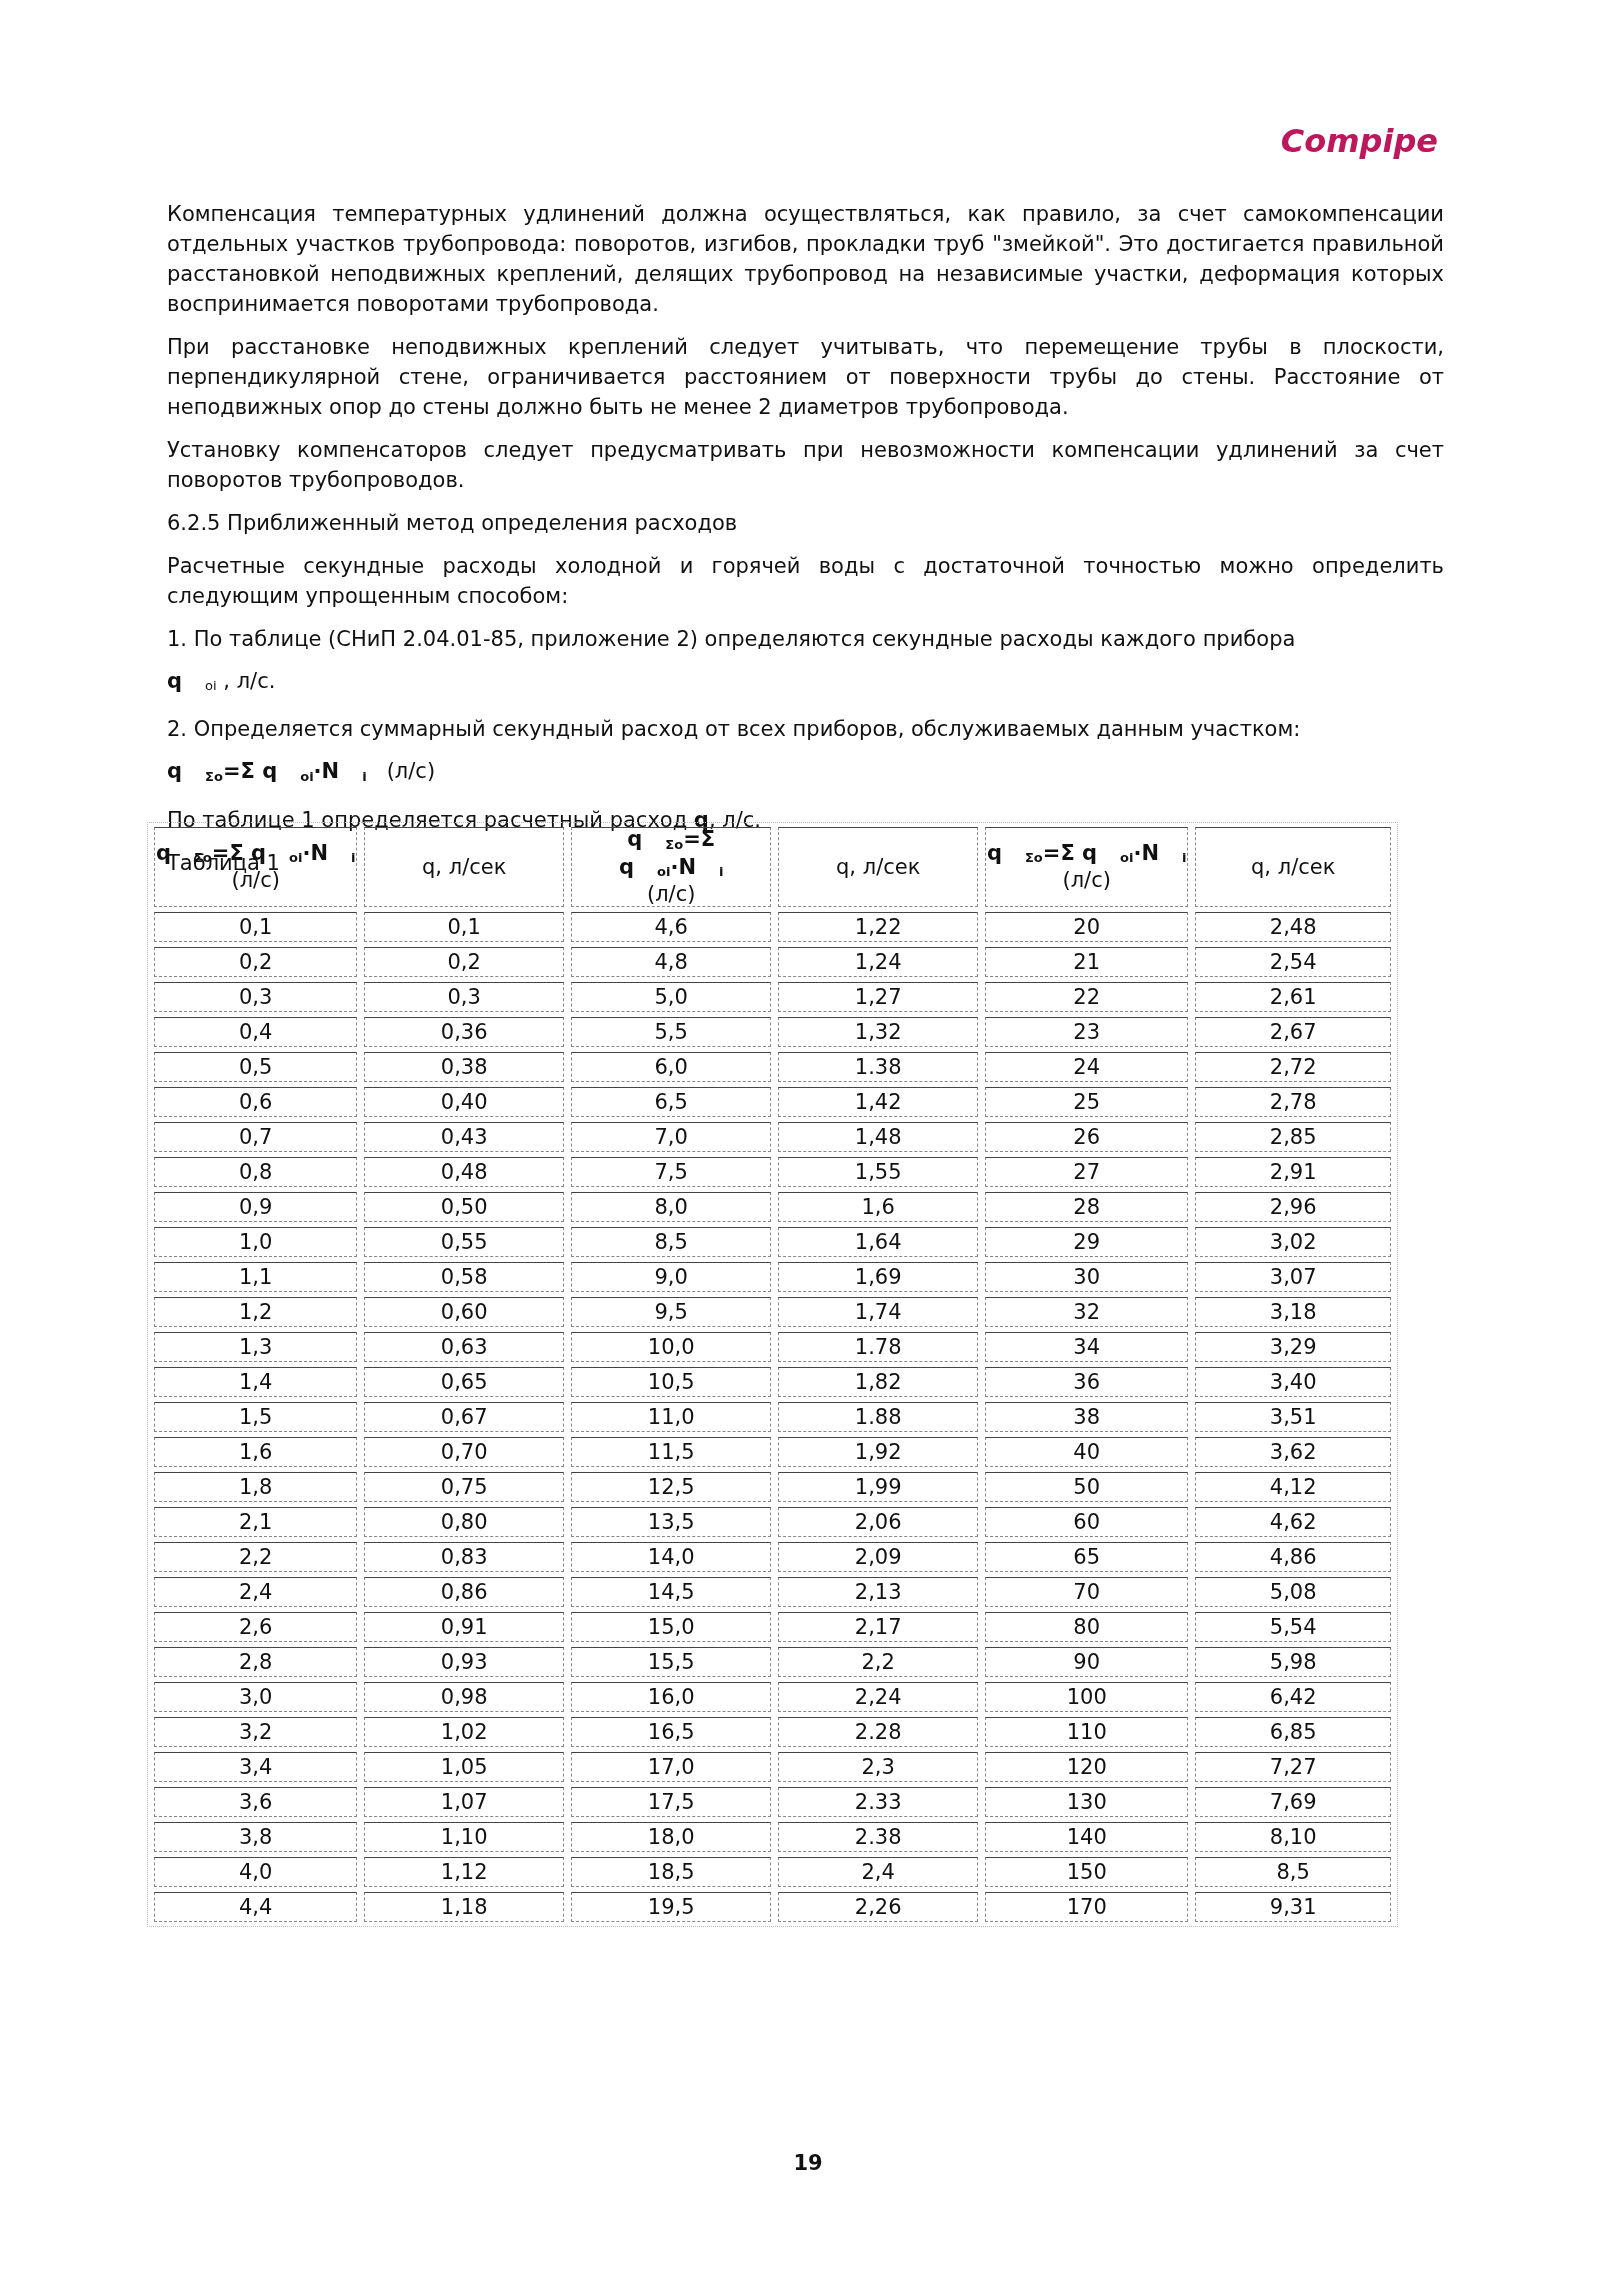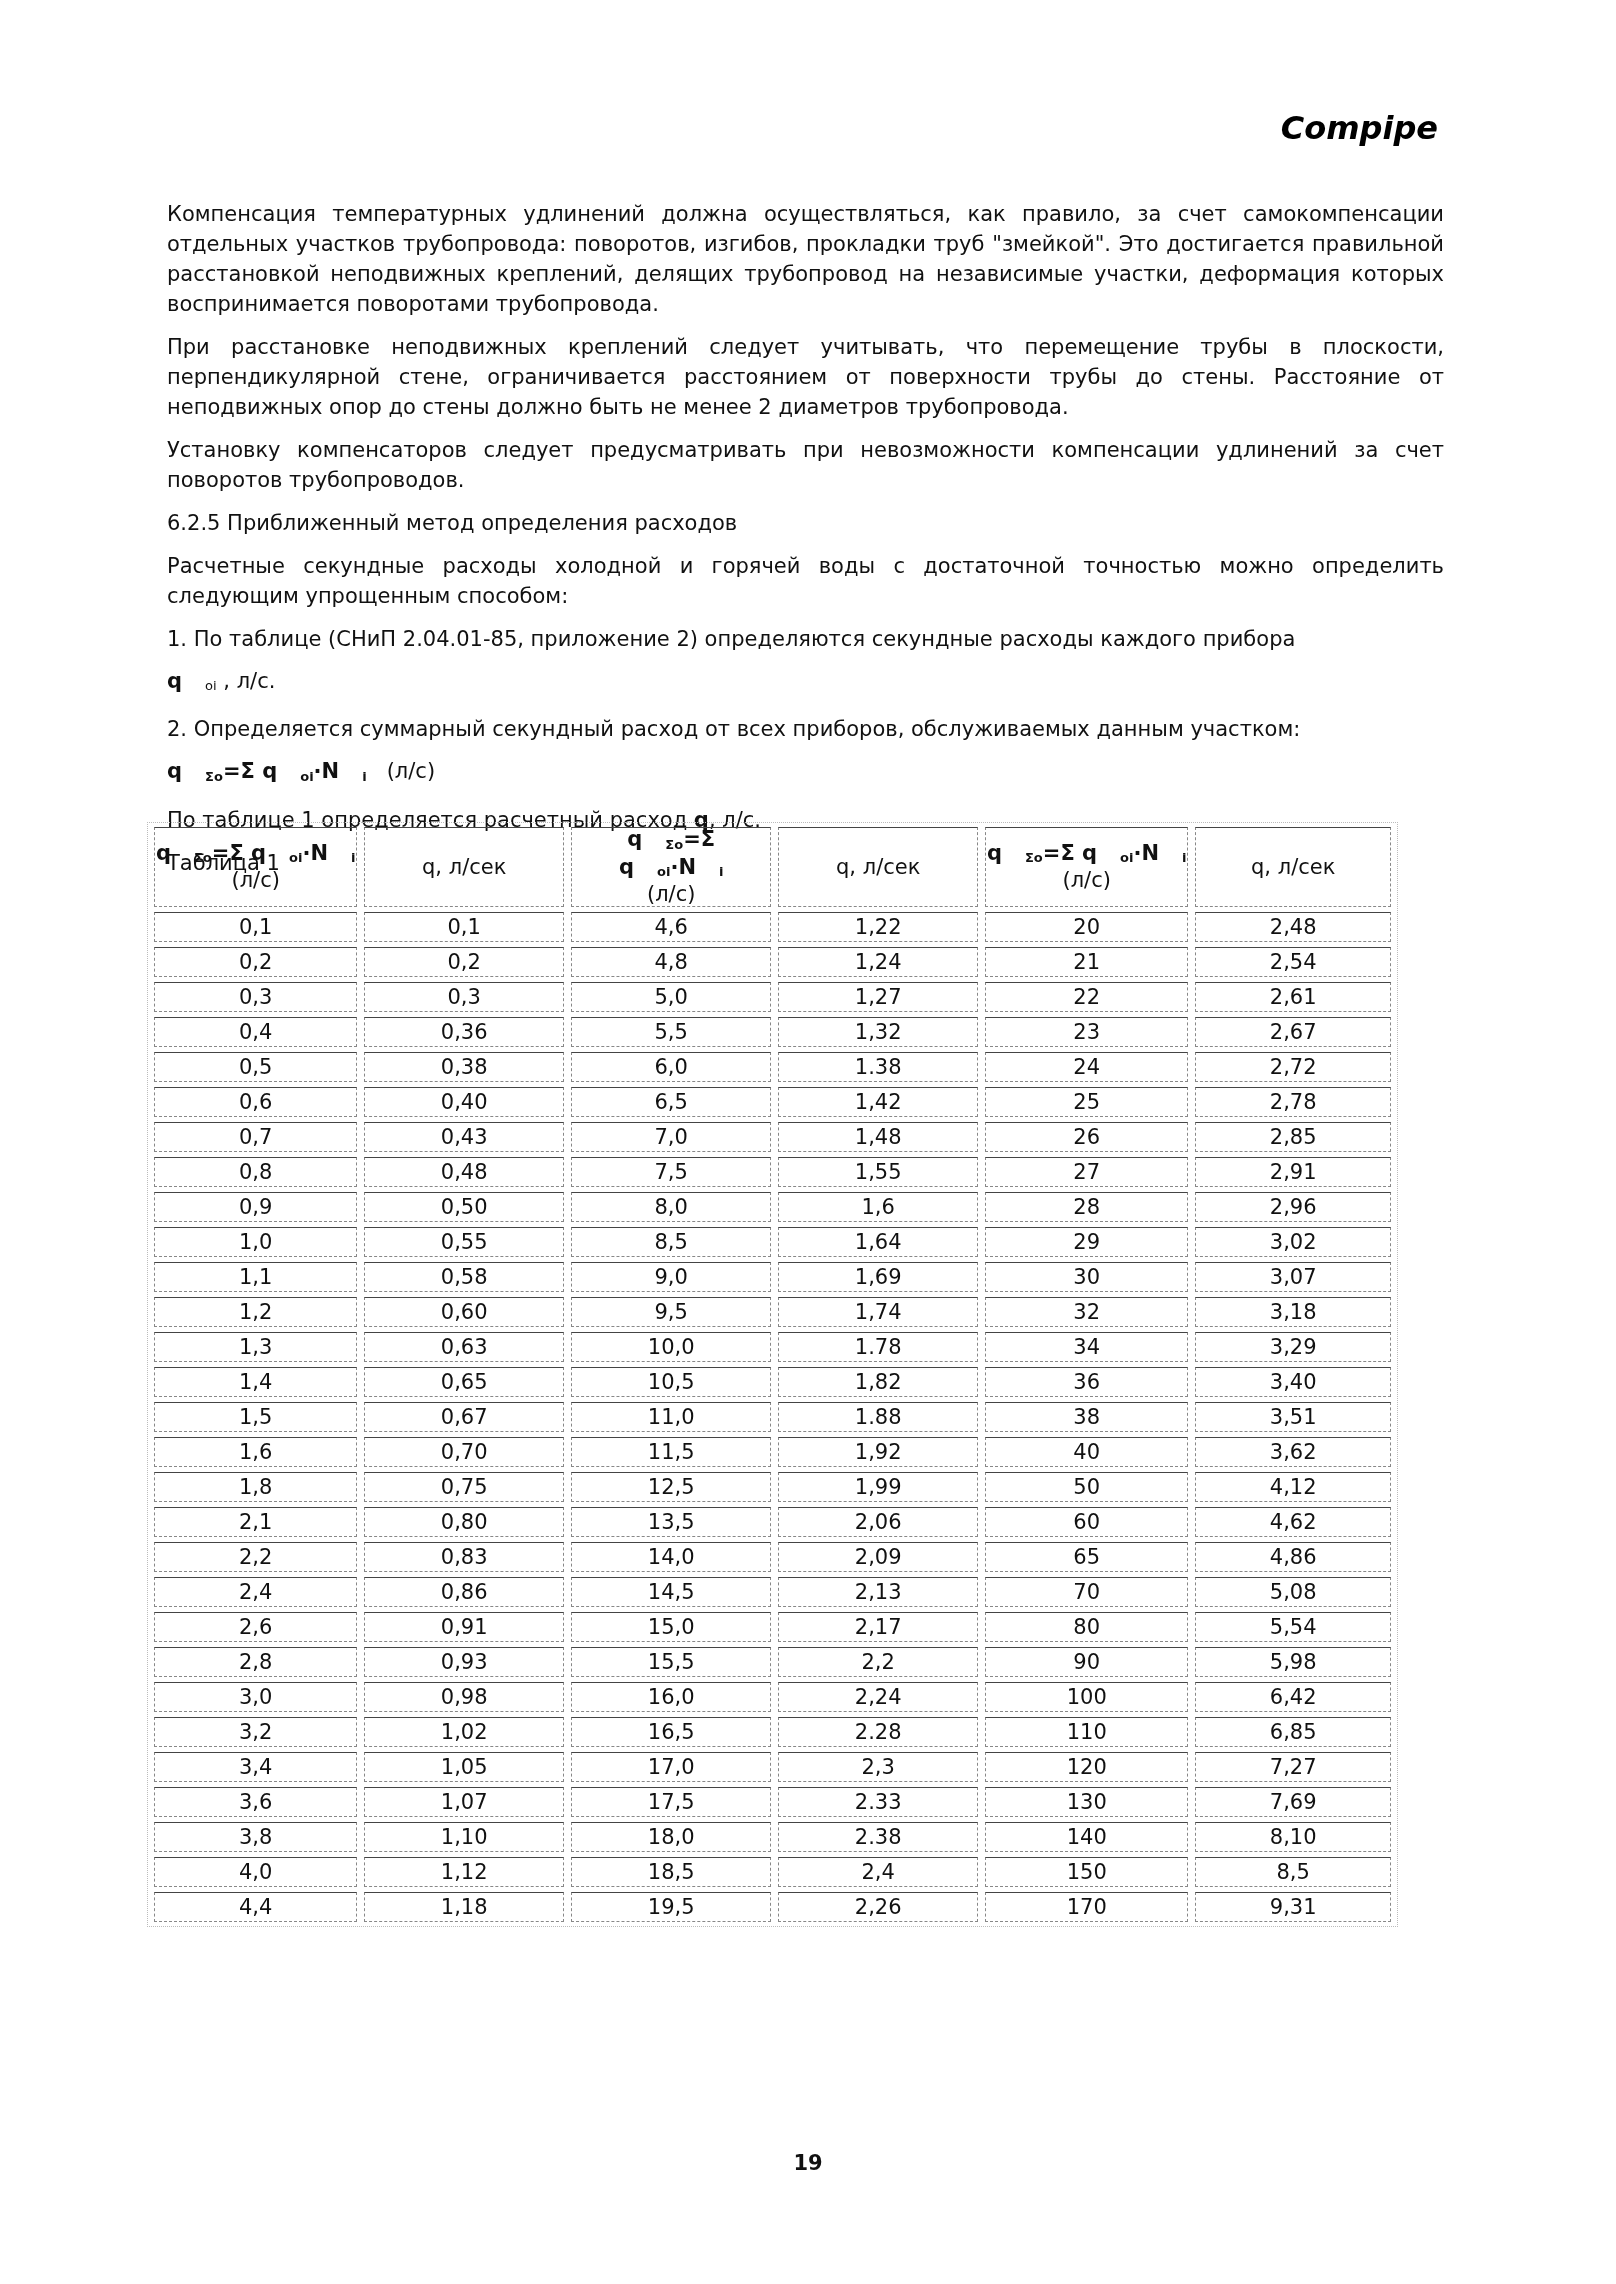--- a/index.html
+++ b/index.html
@@ -1,23 +1,23 @@
 <!DOCTYPE html>
 <html style="font-size:10.4px"><head>
 <meta charset="utf-8">
 <style>
   html, body { margin: 0; padding: 0; background: #ffffff; }
   body {
     width: 1616px; height: 2284px; position: relative; overflow: hidden;
     font-family: "DejaVu Sans", sans-serif; color: #111111;
   }
   .brand {
-    position: absolute; right: 178px; top: 109px;
+    position: absolute; right: 178px; top: 122px;
     font-family: "DejaVu Sans", sans-serif; font-weight: bold; font-style: italic;
-    font-size: 32px; color: #000000;
+    font-size: 32px; color: #be185d;
   }
   .content {
     position: absolute; left: 167px; top: 167px; width: 1277px;
     font-size: 21px; line-height: 30px; margin-top: 32px;
   }
   .para { margin: 0 0 13px 0; text-align: justify; text-align-last: left; }
   .para.tight { margin-bottom: 11.7px; }
   .formula b { font-weight: bold; }
   sub { font-size: 62%; vertical-align: -2.6px; padding-left: 23px; }
   table.flow {

